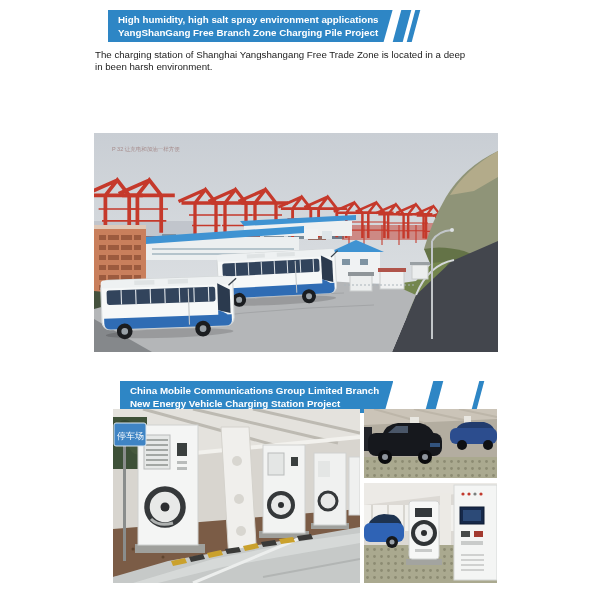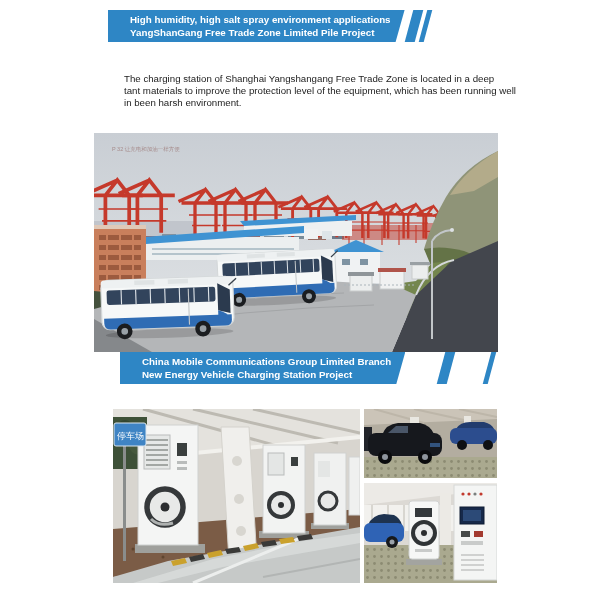--- a/index.html
+++ b/index.html
@@ -9,49 +9,48 @@
   html,body{margin:0;padding:0;}
   body{
     width:600px;height:600px;background:#ffffff;position:relative;
     font-family:"Liberation Sans", sans-serif; overflow:hidden;
   }
   .abs{position:absolute;}
   
   .banner{display:flex;align-items:stretch;height:32px;}
   .banner-rect{
     background:var(--accent);color:#fff;
-    padding:3px 14px 3px 22px;
+    padding:3px 14px 3px 10px;
     font-size:9.8px;font-weight:bold;line-height:13px;white-space:nowrap;
     clip-path:polygon(0 0,100% 0,calc(100% - 9px) 100%,0 100%);
   }
   .slash{background:var(--accent);transform:skewX(-15deg);margin-left:4px;}
   .slash.wide{width:10px;}
   .slash.thin{width:5px;}
   
   .para{
     color:var(--text);font-size:9.7px;line-height:12px;width:400px;
   }
   .para div{white-space:nowrap;}
   svg{display:block;}
 </style>
 </head>
 <body>
 
 <div class="abs banner" style="left:108px;top:10px;">
   <div class="banner-rect">
     <div>High humidity, high salt spray environment applications</div>
-    <div>YangShanGang Free Trade Zone Limited Pile Project</div>
+    <div>YangShanGang Free Branch Zone Charging Pile Project</div>
   </div>
   <div class="slash wide"></div>
   <div class="slash thin"></div>
 </div>
 
-<div class="abs para" style="left:124px;top:49px;margin-top:24px;">
+<div class="abs para" style="left:95px;top:49px;">
   <div>The charging station of Shanghai Yangshangang Free Trade Zone is located in a deep</div>
-  <div>tant materials to improve the protection level of the equipment, which has been running well</div>
   <div>in been harsh environment.</div>
 </div>
 
 <svg class="abs" style="left:94px;top:133px;" width="404" height="219" viewBox="0 0 404 219">
   <defs>
     <linearGradient id="sky" x1="0" y1="0" x2="0" y2="1">
       <stop offset="0" stop-color="#c9ced4"></stop>
         <stop offset="1" stop-color="#e2e5e7"></stop>
     </linearGradient>
     <g id="crane" fill="none" stroke="#c5392b">
@@ -186,21 +185,21 @@
   <g>
     <use href="#bus" transform="translate(122,108) rotate(-3)"></use>
   </g>
   <g>
     <use href="#bus" transform="translate(6,132) scale(1.12) rotate(-2)"></use>
   </g>
 
   <text x="18" y="18" font-size="5.5" fill="#a68b8b">P 32  让充电和加油一样方便</text>
 </svg>
 
-<div class="abs banner" style="left:120px;top:352px;gap:32px;">
+<div class="abs banner" style="left:120px;top:381px;gap:32px;">
   <div class="banner-rect">
     <div>China Mobile Communications Group Limited Branch</div>
     <div>New Energy Vehicle Charging Station Project</div>
   </div>
   <div class="slash wide"></div>
   <div class="slash thin"></div>
 </div>
 
 <svg class="abs" style="left:113px;top:409px;" width="247" height="174" viewBox="0 0 247 174">
   <rect width="247" height="174" fill="#d8d5cf"></rect>

